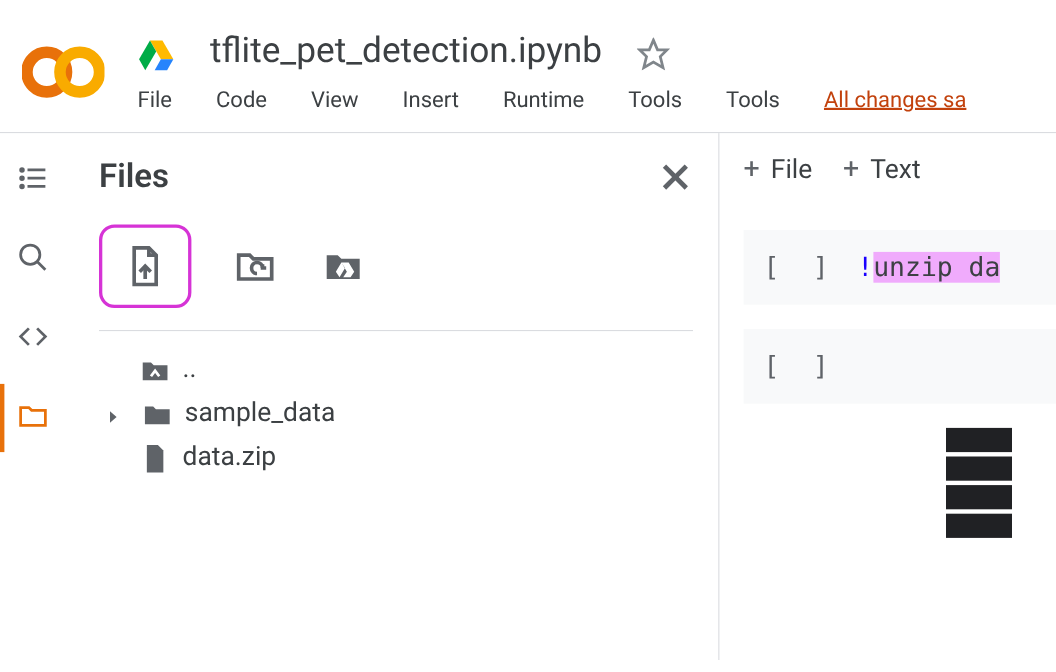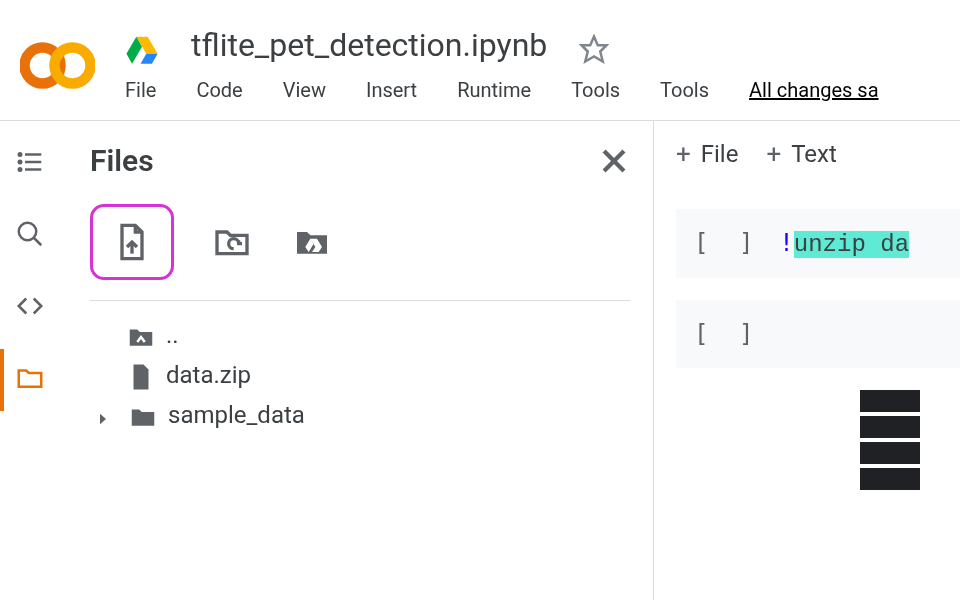--- a/index.html
+++ b/index.html
@@ -26,21 +26,21 @@
   display: flex;
   align-items: flex-end;
   gap: 32px;
   padding-top: 16px;
 }
 .drive-icon { width: 34px; height: 30px; }
 .doc-title { font-size: 32px; color: #3c4043; font-weight: 400; }
 .star-icon { width: 30px; height: 30px; }
 .menubar { display: flex; gap: 40px; padding: 14px 0 18px 0; font-size: 20px; color: #3c4043; }
 .menubar span { cursor: pointer; }
-.menubar .status { text-decoration: underline; color: #000000; }
+.menubar .status { text-decoration: underline; color: #c2410c; }
 .main { display: flex; border-top: 1px solid #dadce0; height: 480px; text-align: center; }
 .left-rail {
   width: 60px;
   display: flex;
   flex-direction: column;
   align-items: center;
   gap: 38px;
   padding-top: 26px;
 }
 .left-rail svg { width: 30px; height: 30px; }
@@ -73,21 +73,21 @@
 .tree-row .chev { width: 18px; height:18px; margin-right: 6px; }
 .tree-icon { width: 30px; height: 26px; }
 .notebook-area { flex: 1; padding: 18px 0 0 22px; position: relative; overflow:hidden; }
 .nb-toolbar { display: flex; gap: 28px; font-size: 24px; color: #3c4043; margin-bottom: 40px; }
 .nb-toolbar .btn { display:flex; align-items:center; gap:10px; cursor:pointer;}
 .plus { font-size: 26px; color: #5f6368; }
 .cell { background: #f8f9fa; padding: 20px 0 20px 18px; margin-bottom: 22px; display:flex; gap: 18px; font-family: "Menlo","Consolas",monospace; font-size: 24px; }
 .cell-bracket { color: #5f6368; letter-spacing: 8px; }
 .code { white-space: pre; }
 .bang { color: #1a00ff; }
-.kw { background: #5eead4; font-family: Liberation Mono, monospace; }
+.kw { background: #f0abfc; }
 .output-bars { padding-left: 184px; }
 .output-bars div { background: #202124; height: 22px; margin-bottom: 4px; width: 60px; }
 </style>
 </head>
 <body>
 
 <div class="header">
   <div class="logo">
     <svg viewBox="0 0 100 100">
       <circle cx="30" cy="50" r="24" fill="none" stroke="#e8710a" stroke-width="14"></circle>
@@ -193,40 +193,40 @@
     <div class="tree">
       <div class="tree-row root">
         <span class="tree-icon">
           <svg viewBox="0 0 24 24" fill="#5f6368">
               <path d="M3 6 L3 19 L21 19 L21 8 L11 8 L9 6 Z"></path>
               <polyline points="9,16 12,12 15,16" fill="none" stroke="#fff" stroke-width="2"></polyline>
             </svg>
         </span>
         <span>..</span>
       </div>
+      <div class="tree-row" style="padding-left:4px">
+        <span class="chev">
+          <svg viewBox="0 0 24 24" fill="#5f6368">
+              <polygon points="8,5 16,12 8,19"></polygon>
+            </svg>
+        </span>
+        <span class="tree-icon">
+          <svg viewBox="0 0 24 24" fill="#5f6368">
+              <path d="M3 6 L3 19 L21 19 L21 8 L11 8 L9 6 Z"></path>
+            </svg>
+        </span>
+        <span>sample_data</span>
+      </div>
       <div class="tree-row">
         <span class="tree-icon">
           <svg viewBox="0 0 24 24" fill="#5f6368">
               <path d="M6 2 L14 2 L18 6 L18 22 L6 22 Z"></path>
             </svg>
         </span>
         <span>data.zip</span>
-      </div>
-      <div class="tree-row" style="padding-left:4px">
-        <span class="chev">
-          <svg viewBox="0 0 24 24" fill="#5f6368">
-              <polygon points="8,5 16,12 8,19"></polygon>
-            </svg>
-        </span>
-        <span class="tree-icon">
-          <svg viewBox="0 0 24 24" fill="#5f6368">
-              <path d="M3 6 L3 19 L21 19 L21 8 L11 8 L9 6 Z"></path>
-            </svg>
-        </span>
-        <span>sample_data</span>
       </div>
     </div>
   </div>
 
   <div class="notebook-area">
     <div class="nb-toolbar">
       <span class="btn">
           <span class="plus">+</span>
           <span>File</span>
         </span>

